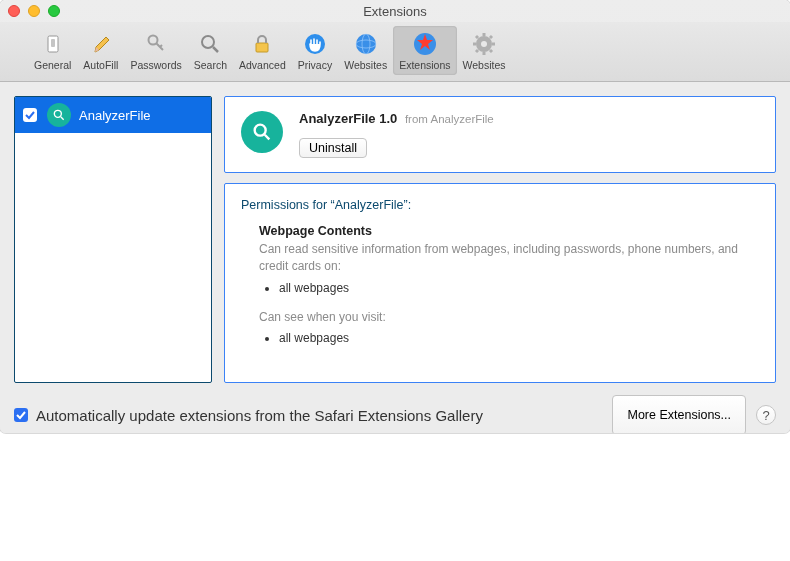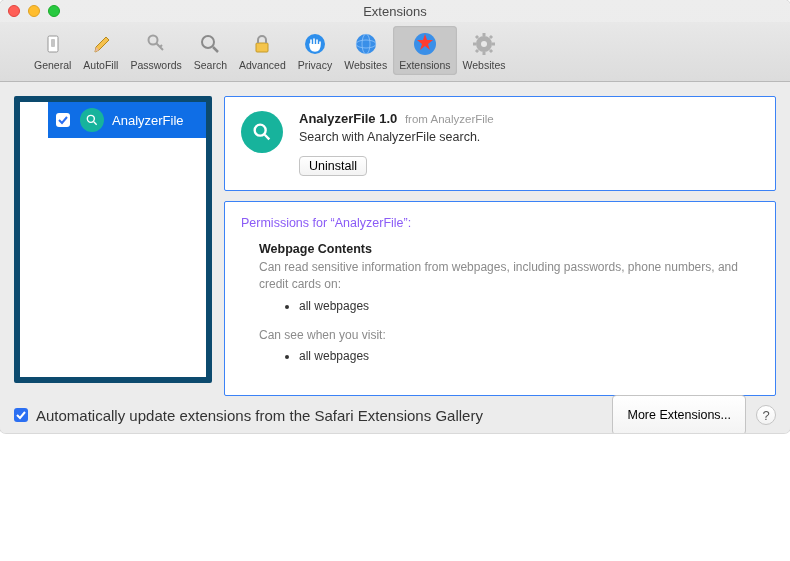--- a/index.html
+++ b/index.html
@@ -53,23 +53,22 @@
       background: #c8c8c8;
       box-shadow: inset 0 0 2px rgba(0,0,0,0.2);
     }
     .toolbar-icon { width: 28px; height: 28px; display: flex; align-items: center; justify-content: center; }
     .toolbar-label { font-size: 10.5px; color: #444; margin-top: 1px; }
     .content {
       position: absolute; top: 82px; bottom: 36px; left: 0; right: 0;
       background: #ececec; padding: 14px; display: flex; gap: 12px;
     }
     .sidebar {
-      width: 198px; background: #fff; border: 6px solid #0c4a6e; border-radius: 2px;
+      width: 198px; background: #fff; border: 1px solid #0c4a6e; border-radius: 2px;
       overflow: hidden;
-      padding-left: 28px;
     }
     .ext-row {
       display: flex; align-items: center; padding: 6px 8px;
       background: #0f6ee6; color: #fff;
     }
     .ext-check {
       width: 14px; height: 14px; border-radius: 3px; background: #fff;
       display: inline-flex; align-items: center; justify-content: center;
       margin-right: 10px;
     }
@@ -95,25 +94,25 @@
     .ext-title-row { font-size: 13px; }
     .ext-title-row b { font-weight: 600; color: #222; }
     .ext-from { color: #999; font-size: 11.5px; margin-left: 4px; }
     .ext-desc { font-size: 12.5px; color: #333; margin-top: 4px; }
     .uninstall-btn {
       margin-top: 12px; font-size: 12.5px; padding: 2px 9px;
       background: linear-gradient(#fff,#f3f3f3); border: 1px solid #c4c4c4; border-radius: 4px;
       cursor: default;
     }
     .panel-perm { flex: 1; padding: 14px 16px 18px 16px; }
-    .perm-header { font-size: 12.5px; color: #8b5cf6; margin-bottom: 12px; }
+    .perm-header { font-size: 12.5px; color: #0c4a6e; margin-bottom: 12px; }
     .perm-section { margin-left: 18px; margin-bottom: 14px; }
     .perm-section-title { font-size: 12.5px; font-weight: 600; color: #222; margin-bottom: 3px; }
     .perm-section-desc { font-size: 12px; color: #8b8b8b; line-height: 1.4; }
-    .perm-list { margin-left: 40px; margin-top: 6px; }
+    .perm-list { margin-left: 20px; margin-top: 6px; }
     .perm-list li { font-size: 12px; color: #333; list-style: disc; }
     .footer {
       position: absolute; bottom: 0; left: 0; right: 0; height: 36px;
       display: flex; align-items: center; padding: 0 14px;
       background: #ececec; border-top: 0;
     }
     .auto-check {
       width: 14px; height: 14px; border-radius: 3px; background: #2b6ff2;
       display: inline-flex; align-items: center; justify-content: center;
       margin-right: 8px;
@@ -262,21 +261,20 @@
           <svg width="22" height="22" viewBox="0 0 24 24">
               <circle cx="10" cy="10" r="6" fill="none" stroke="#fff" stroke-width="2.6"></circle>
               <path d="M15 15 L20 20" stroke="#fff" stroke-width="2.6"></path>
             </svg>
         </span>
         <div>
           <div class="ext-title-row">
             <b>AnalyzerFile 1.0</b>
             <span class="ext-from">from AnalyzerFile</span>
           </div>
-          <div class="ext-desc">Search with AnalyzerFile search.</div>
           <button class="uninstall-btn">Uninstall</button>
         </div>
       </div>
 
       <div class="panel panel-perm">
         <div class="perm-header">Permissions for “AnalyzerFile”:</div>
 
         <div class="perm-section">
           <div class="perm-section-title">Webpage Contents</div>
           <div class="perm-section-desc">Can read sensitive information from webpages, including passwords, phone numbers, and credit cards on:</div>

